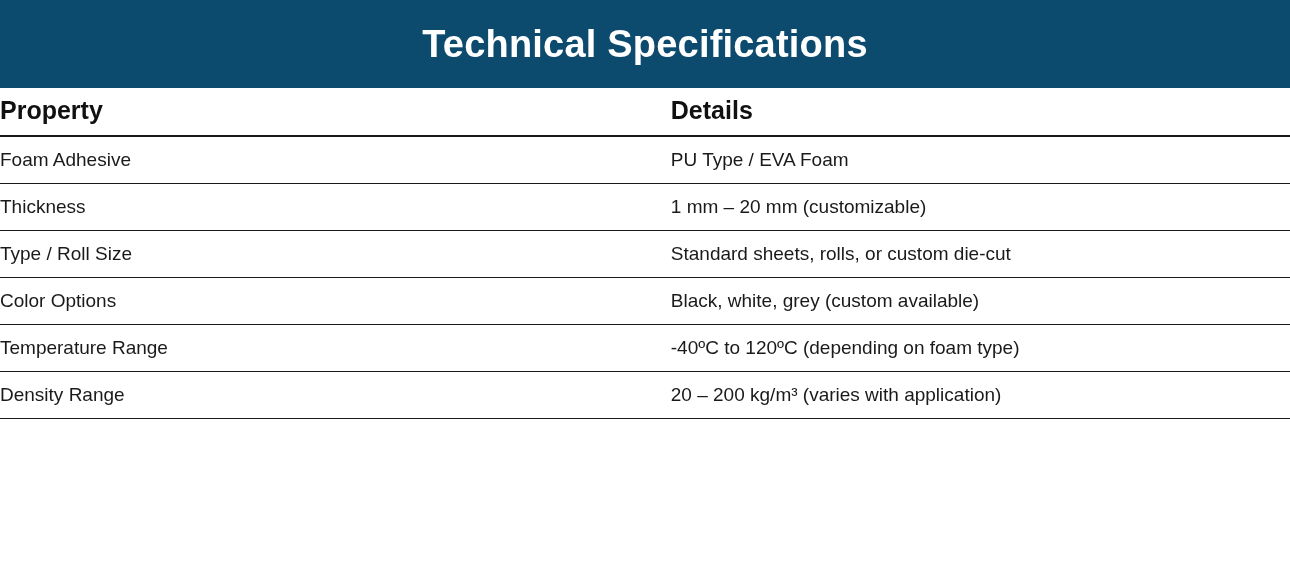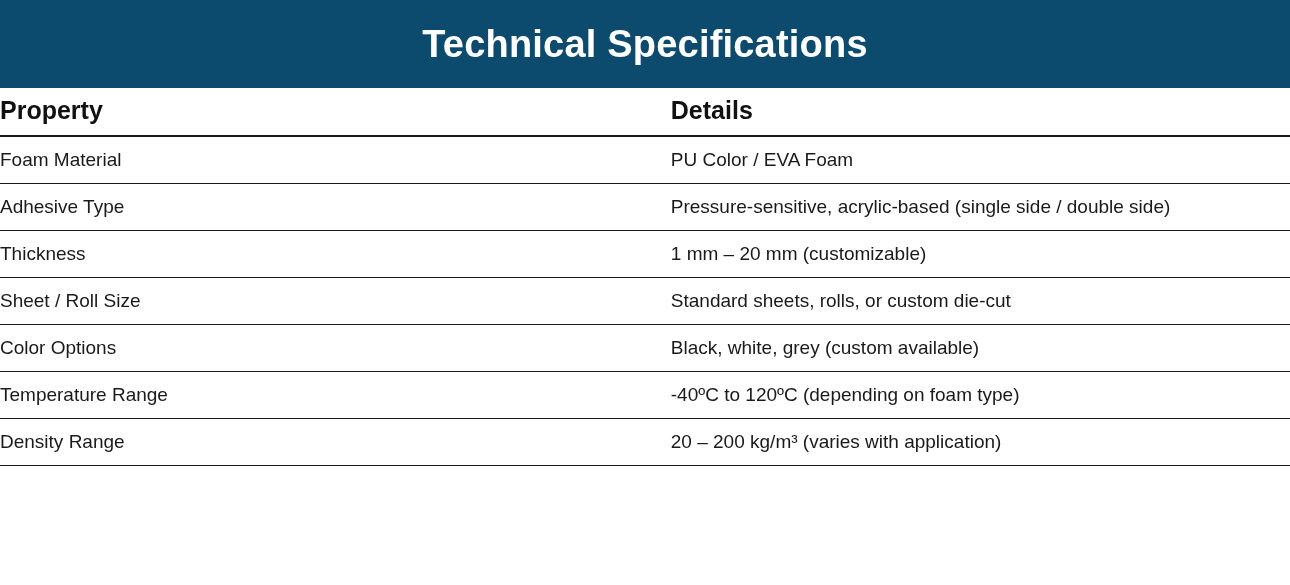--- a/index.html
+++ b/index.html
@@ -88,33 +88,29 @@
       <col class="c-details">
     </colgroup>
     <thead>
       <tr>
         <th class="head-property">Property</th>
         <th class="head-details">Details</th>
       </tr>
     </thead>
     <tbody>
       <tr>
-        <td class="cell-property">Foam Material</td>
-        <td class="cell-details">PU Color / EVA Foam</td>
-      </tr>
-      <tr>
-        <td class="cell-property">Adhesive Type</td>
-        <td class="cell-details">Pressure-sensitive, acrylic-based (single side / double side)</td>
+        <td class="cell-property">Foam Adhesive</td>
+        <td class="cell-details">PU Type / EVA Foam</td>
       </tr>
       <tr>
         <td class="cell-property">Thickness</td>
         <td class="cell-details">1 mm – 20 mm (customizable)</td>
       </tr>
       <tr>
-        <td class="cell-property">Sheet / Roll Size</td>
+        <td class="cell-property">Type / Roll Size</td>
         <td class="cell-details">Standard sheets, rolls, or custom die-cut</td>
       </tr>
       <tr>
         <td class="cell-property">Color Options</td>
         <td class="cell-details">Black, white, grey (custom available)</td>
       </tr>
       <tr>
         <td class="cell-property">Temperature Range</td>
         <td class="cell-details">-40ºC to 120ºC (depending on foam type)</td>
       </tr>

